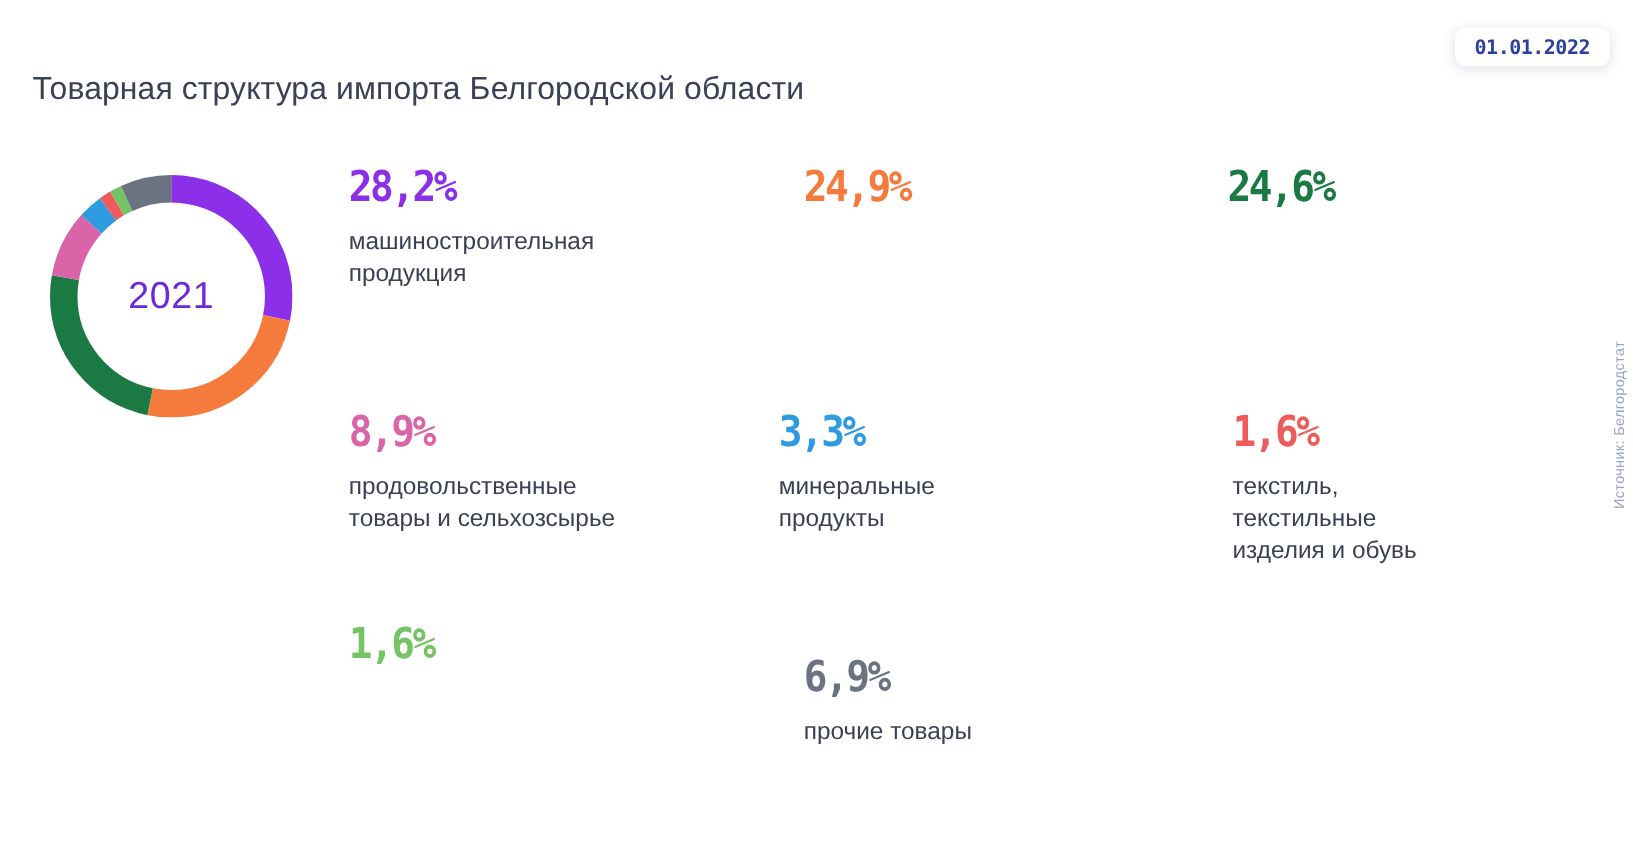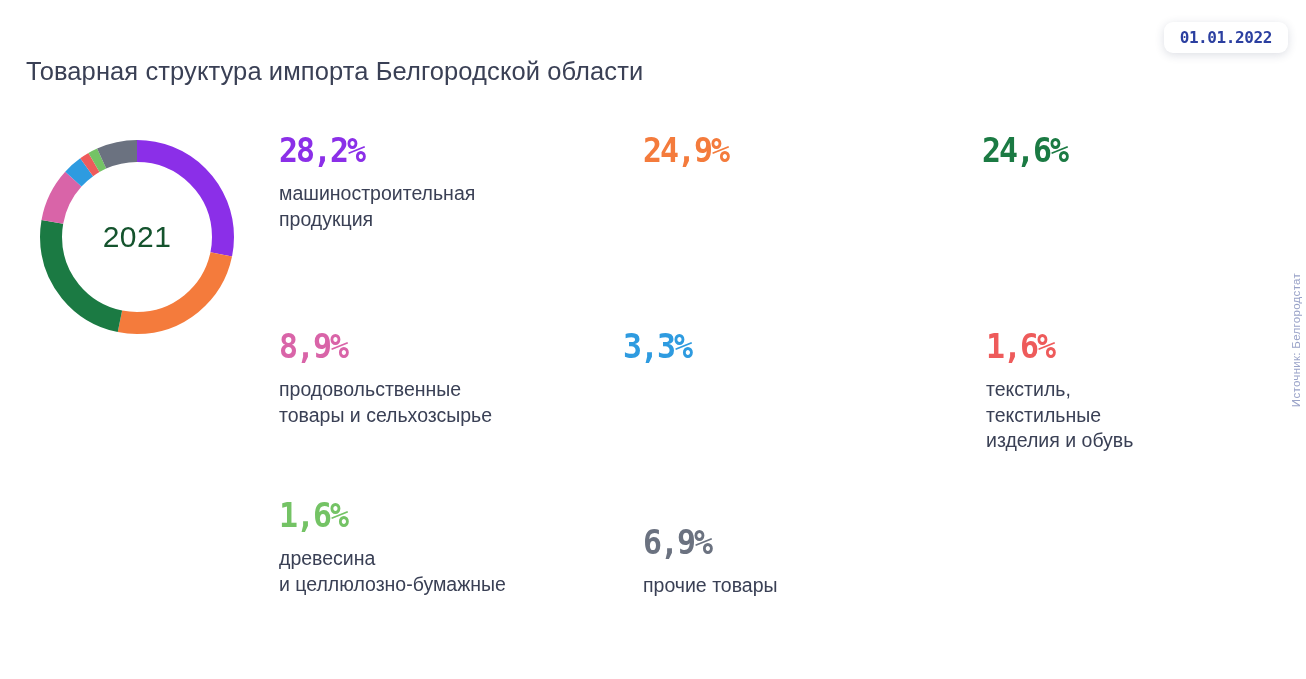--- a/index.html
+++ b/index.html
@@ -58,21 +58,21 @@
   .donut-center-label {
     position: absolute;
     left: 0;
     top: 0;
     width: 194px;
     height: 194px;
     display: flex;
     align-items: center;
     justify-content: center;
     font-size: 30px;
-    color: #14532d;
+    color: #6d28d9;
     letter-spacing: 0.5px;
   }
 
   
   .legend {
     position: absolute;
     left: 279px;
     top: 133px;
     width: 1000px;
   }
@@ -149,33 +149,33 @@
   </div>
 
   <div class="item" style="left:0px; top:196px; width:330px;">
     <div class="pct" style="color: rgb(217, 100, 168);">8,9%</div>
     <div class="desc">продовольственные
 товары и сельхозсырье</div>
   </div>
 
   <div class="item" style="left:344px; top:196px; width:300px;">
     <div class="pct" style="color: rgb(46, 155, 224);">3,3%</div>
+    <div class="desc">минеральные
+продукты</div>
   </div>
 
   <div class="item" style="left:707px; top:196px; width:290px;">
     <div class="pct" style="color: rgb(238, 91, 91);">1,6%</div>
     <div class="desc">текстиль,
 текстильные
 изделия и обувь</div>
   </div>
 
   <div class="item" style="left:0px; top:365px; width:340px;">
     <div class="pct" style="color: rgb(116, 195, 101);">1,6%</div>
-    <div class="desc">древесина
-и целлюлозно-бумажные</div>
   </div>
 
   <div class="item" style="left:364px; top:392px; width:300px;">
     <div class="pct" style="color: rgb(107, 114, 128);">6,9%</div>
     <div class="desc">прочие товары</div>
   </div>
 
 </div>
 
 <div class="source">Источник: Белгородстат</div>

